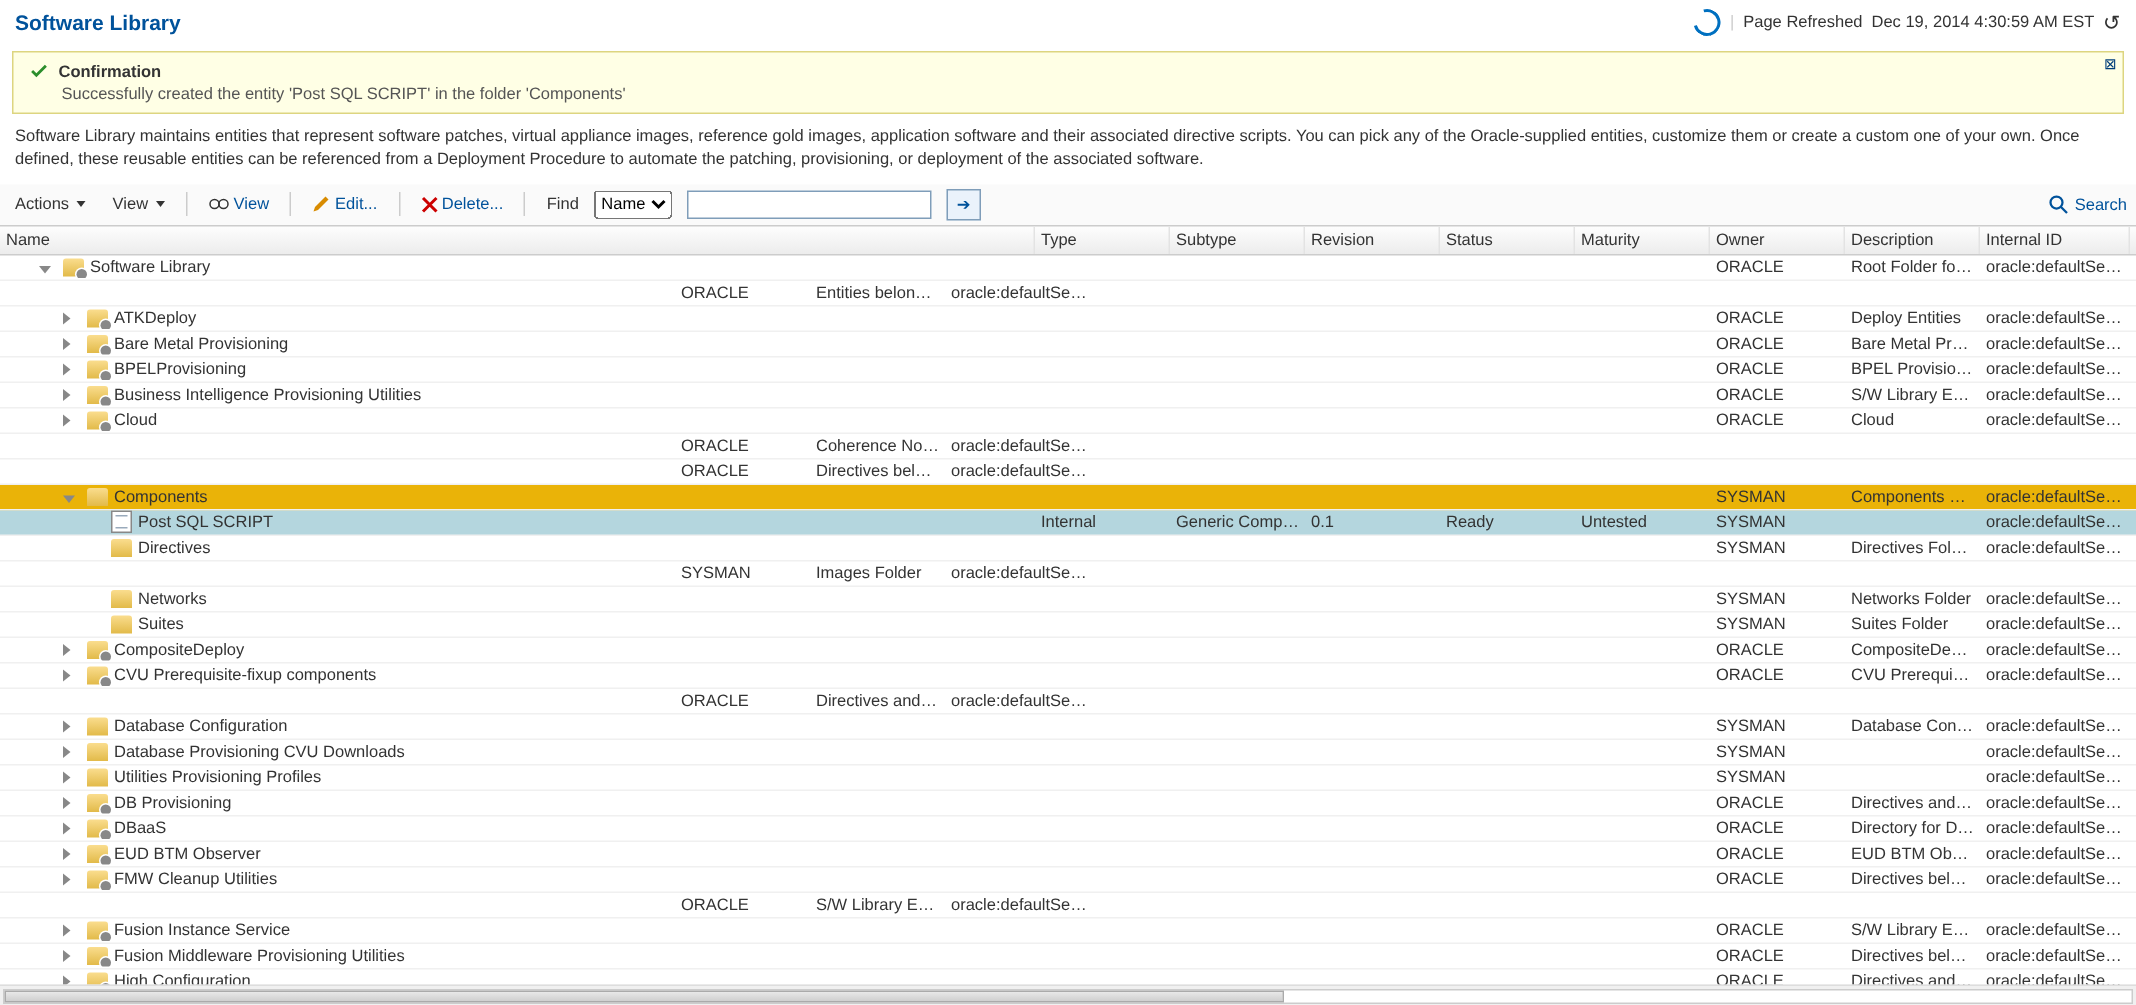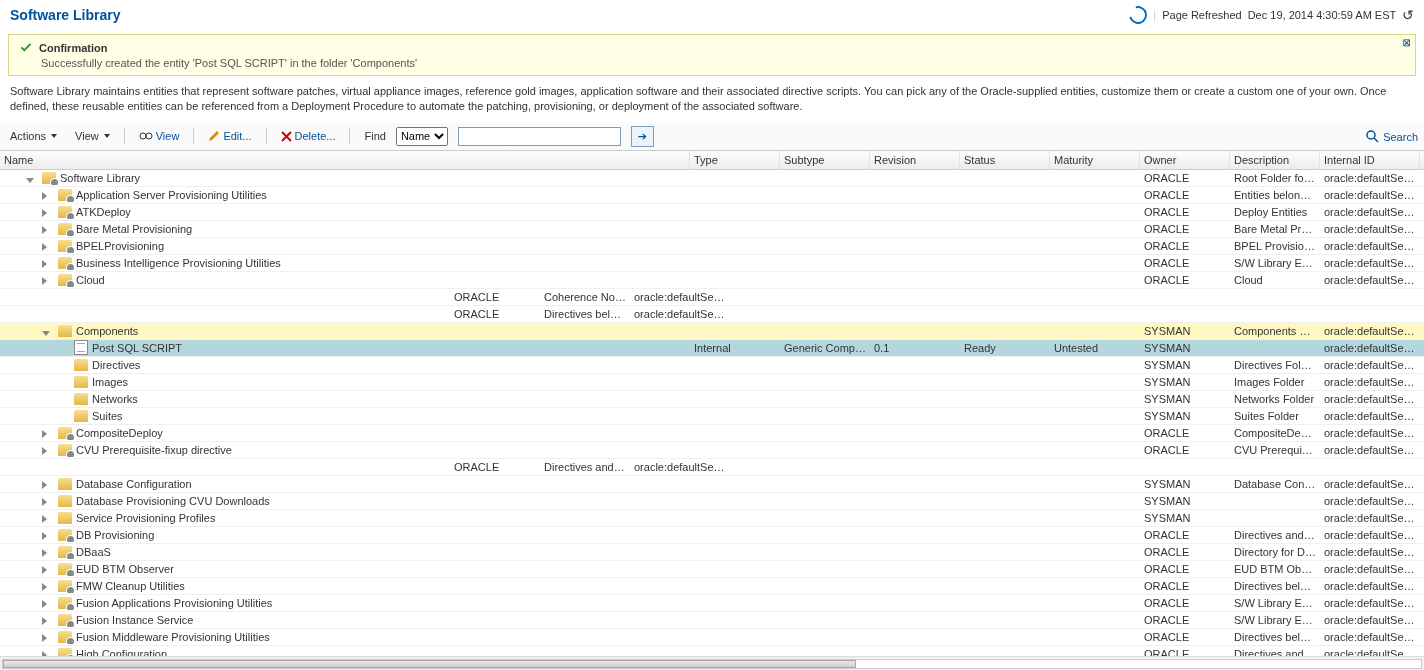--- a/index.html
+++ b/index.html
@@ -32,21 +32,21 @@
 .col-subtype{width:90px}
 .col-rev{width:90px}
 .col-status{width:90px}
 .col-mat{width:90px}
 .col-owner{width:90px}
 .col-desc{width:90px}
 .col-iid{width:100px}
 .row{display:flex;align-items:center;height:16px;border-bottom:1px solid #f0f0f0}
 .row>div{padding:1px 4px;box-sizing:border-box;white-space:nowrap;overflow:hidden;text-overflow:ellipsis}
 .row .col-name{display:flex;align-items:center;gap:4px}
-.row.hl-yellow{background:#fef9c3}
+.row.hl-yellow{background:#eab308}
 .row.hl-selected{background:#b4d6de}
 .indent{flex-shrink:0}
 .tw{width:10px;height:10px;display:inline-block;margin-right:2px;flex-shrink:0}
 .tw::before{content:"";display:inline-block;width:0;height:0}
 .tw.closed::before{border-left:5px solid #888;border-top:4px solid transparent;border-bottom:4px solid transparent}
 .tw.open::before{border-top:5px solid #888;border-left:4px solid transparent;border-right:4px solid transparent;margin-top:2px}
 .folder{width:14px;height:12px;background:linear-gradient(#fadd8e,#e2ba49);border-radius:2px 2px 0 0;position:relative;flex-shrink:0}
 .folder.gear::after{content:"";position:absolute;right:-2px;bottom:-2px;width:7px;height:7px;border-radius:50%;background:#888;box-shadow:0 0 0 1px #fff}
 .file{width:12px;height:13px;background:#fff;border:1px solid #888;position:relative;flex-shrink:0}
 .file::before{content:"";position:absolute;inset:2px 2px;border-top:1px solid #9ab;border-bottom:1px solid #9ab}
@@ -154,26 +154,20 @@
         <div class="col-type"></div>
         <div class="col-subtype"></div>
         <div class="col-rev"></div>
         <div class="col-status"></div>
         <div class="col-mat"></div>
         <div class="col-owner">ORACLE</div>
         <div class="col-desc">Root Folder for So…</div>
         <div class="col-iid">oracle:defaultServi…</div>
       </div>
       <div class="row">
-        <div class="col-name">
-          <span class="indent" style="width: 34px;"></span>
-          <span class="tw closed"></span>
-          <span class="folder gear"></span>
-          <span>Application Server Provisioning Utilities</span>
-        </div>
         <div class="col-type"></div>
         <div class="col-subtype"></div>
         <div class="col-rev"></div>
         <div class="col-status"></div>
         <div class="col-mat"></div>
         <div class="col-owner">ORACLE</div>
         <div class="col-desc">Entities belonging t…</div>
         <div class="col-iid">oracle:defaultServi…</div>
       </div>
       <div class="row">
@@ -318,56 +312,50 @@
         <div class="col-type"></div>
         <div class="col-subtype"></div>
         <div class="col-rev"></div>
         <div class="col-status"></div>
         <div class="col-mat"></div>
         <div class="col-owner">SYSMAN</div>
         <div class="col-desc">Directives Folder</div>
         <div class="col-iid">oracle:defaultService</div>
       </div>
       <div class="row">
+        <div class="col-type"></div>
+        <div class="col-subtype"></div>
+        <div class="col-rev"></div>
+        <div class="col-status"></div>
+        <div class="col-mat"></div>
+        <div class="col-owner">SYSMAN</div>
+        <div class="col-desc">Images Folder</div>
+        <div class="col-iid">oracle:defaultServi…</div>
+      </div>
+      <div class="row">
         <div class="col-name">
           <span class="indent" style="width: 50px;"></span>
           <span class="tw "></span>
           <span class="folder"></span>
-          <span>Images</span>
-        </div>
-        <div class="col-type"></div>
-        <div class="col-subtype"></div>
-        <div class="col-rev"></div>
-        <div class="col-status"></div>
-        <div class="col-mat"></div>
-        <div class="col-owner">SYSMAN</div>
-        <div class="col-desc">Images Folder</div>
-        <div class="col-iid">oracle:defaultServi…</div>
+          <span>Networks</span>
+        </div>
+        <div class="col-type"></div>
+        <div class="col-subtype"></div>
+        <div class="col-rev"></div>
+        <div class="col-status"></div>
+        <div class="col-mat"></div>
+        <div class="col-owner">SYSMAN</div>
+        <div class="col-desc">Networks Folder</div>
+        <div class="col-iid">oracle:defaultService</div>
       </div>
       <div class="row">
         <div class="col-name">
           <span class="indent" style="width: 50px;"></span>
           <span class="tw "></span>
           <span class="folder"></span>
-          <span>Networks</span>
-        </div>
-        <div class="col-type"></div>
-        <div class="col-subtype"></div>
-        <div class="col-rev"></div>
-        <div class="col-status"></div>
-        <div class="col-mat"></div>
-        <div class="col-owner">SYSMAN</div>
-        <div class="col-desc">Networks Folder</div>
-        <div class="col-iid">oracle:defaultService</div>
-      </div>
-      <div class="row">
-        <div class="col-name">
-          <span class="indent" style="width: 50px;"></span>
-          <span class="tw "></span>
-          <span class="folder"></span>
           <span>Suites</span>
         </div>
         <div class="col-type"></div>
         <div class="col-subtype"></div>
         <div class="col-rev"></div>
         <div class="col-status"></div>
         <div class="col-mat"></div>
         <div class="col-owner">SYSMAN</div>
         <div class="col-desc">Suites Folder</div>
         <div class="col-iid">oracle:defaultServi…</div>
@@ -386,21 +374,21 @@
         <div class="col-mat"></div>
         <div class="col-owner">ORACLE</div>
         <div class="col-desc">CompositeDeploy Ent</div>
         <div class="col-iid">oracle:defaultService</div>
       </div>
       <div class="row">
         <div class="col-name">
           <span class="indent" style="width: 34px;"></span>
           <span class="tw closed"></span>
           <span class="folder gear"></span>
-          <span>CVU Prerequisite-fixup directive</span>
+          <span>CVU Prerequisite-fixup components</span>
         </div>
         <div class="col-type"></div>
         <div class="col-subtype"></div>
         <div class="col-rev"></div>
         <div class="col-status"></div>
         <div class="col-mat"></div>
         <div class="col-owner">ORACLE</div>
         <div class="col-desc">CVU Prerequisite-fi…</div>
         <div class="col-iid">oracle:defaultServi…</div>
       </div>
@@ -444,21 +432,21 @@
         <div class="col-mat"></div>
         <div class="col-owner">SYSMAN</div>
         <div class="col-desc"></div>
         <div class="col-iid">oracle:defaultServi…</div>
       </div>
       <div class="row">
         <div class="col-name">
           <span class="indent" style="width: 34px;"></span>
           <span class="tw closed"></span>
           <span class="folder"></span>
-          <span>Service Provisioning Profiles</span>
+          <span>Utilities Provisioning Profiles</span>
         </div>
         <div class="col-type"></div>
         <div class="col-subtype"></div>
         <div class="col-rev"></div>
         <div class="col-status"></div>
         <div class="col-mat"></div>
         <div class="col-owner">SYSMAN</div>
         <div class="col-desc"></div>
         <div class="col-iid">oracle:defaultServi…</div>
       </div>
@@ -520,26 +508,20 @@
         <div class="col-type"></div>
         <div class="col-subtype"></div>
         <div class="col-rev"></div>
         <div class="col-status"></div>
         <div class="col-mat"></div>
         <div class="col-owner">ORACLE</div>
         <div class="col-desc">Directives belongin…</div>
         <div class="col-iid">oracle:defaultServi…</div>
       </div>
       <div class="row">
-        <div class="col-name">
-          <span class="indent" style="width: 34px;"></span>
-          <span class="tw closed"></span>
-          <span class="folder gear"></span>
-          <span>Fusion Applications Provisioning Utilities</span>
-        </div>
         <div class="col-type"></div>
         <div class="col-subtype"></div>
         <div class="col-rev"></div>
         <div class="col-status"></div>
         <div class="col-mat"></div>
         <div class="col-owner">ORACLE</div>
         <div class="col-desc">S/W Library Entities b</div>
         <div class="col-iid">oracle:defaultService</div>
       </div>
       <div class="row">

